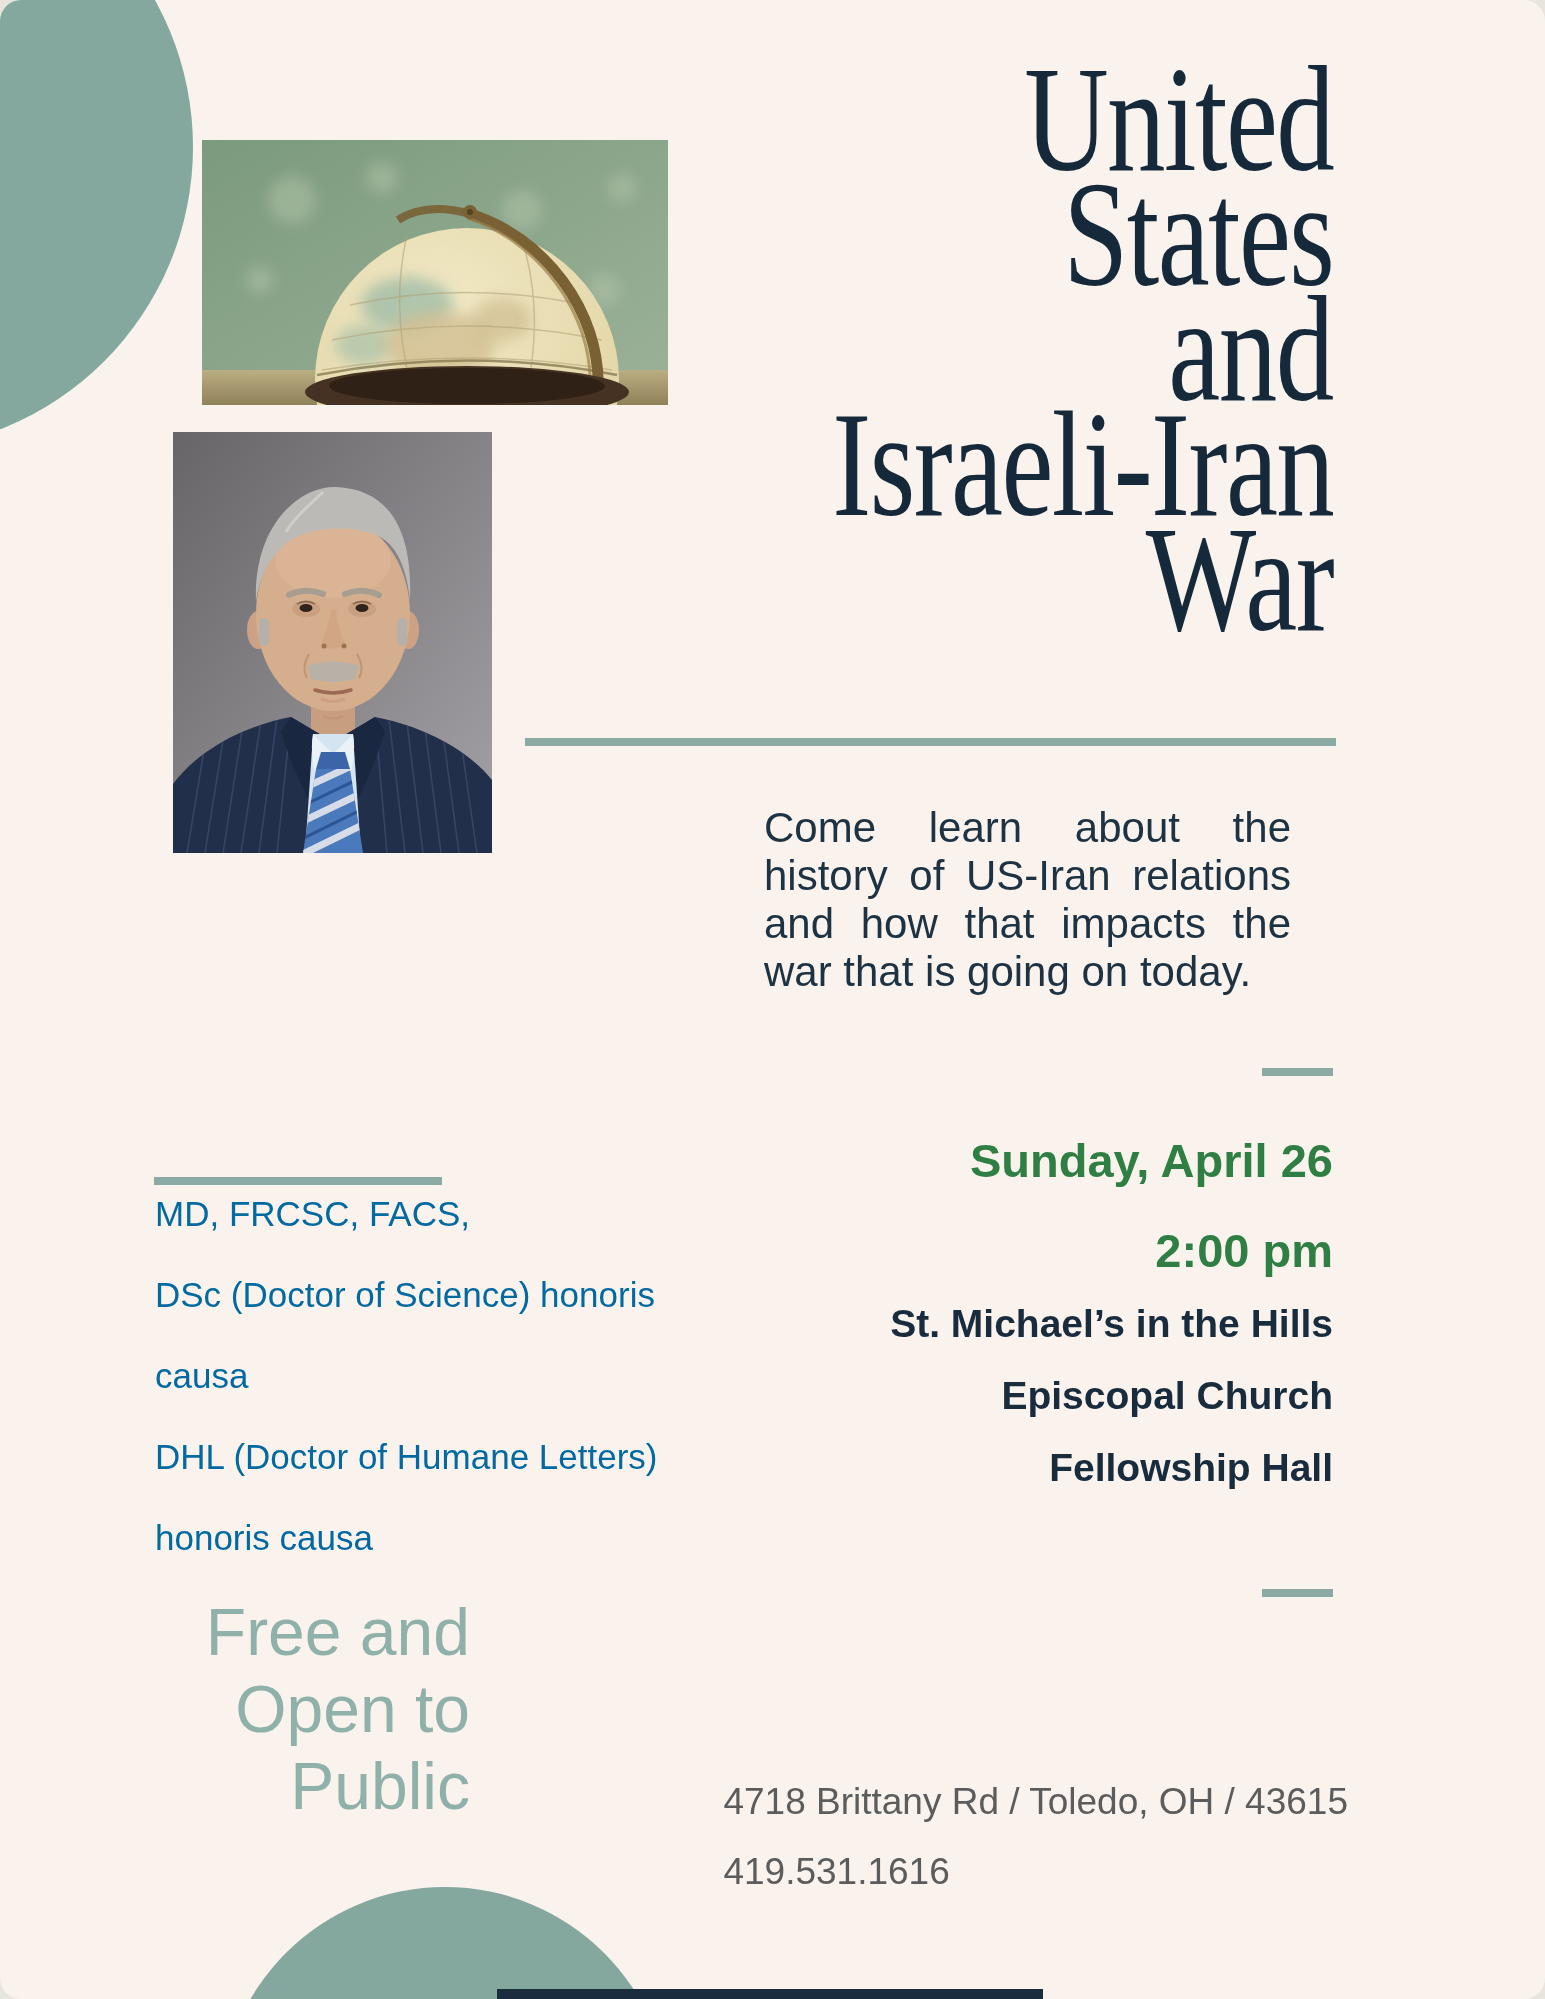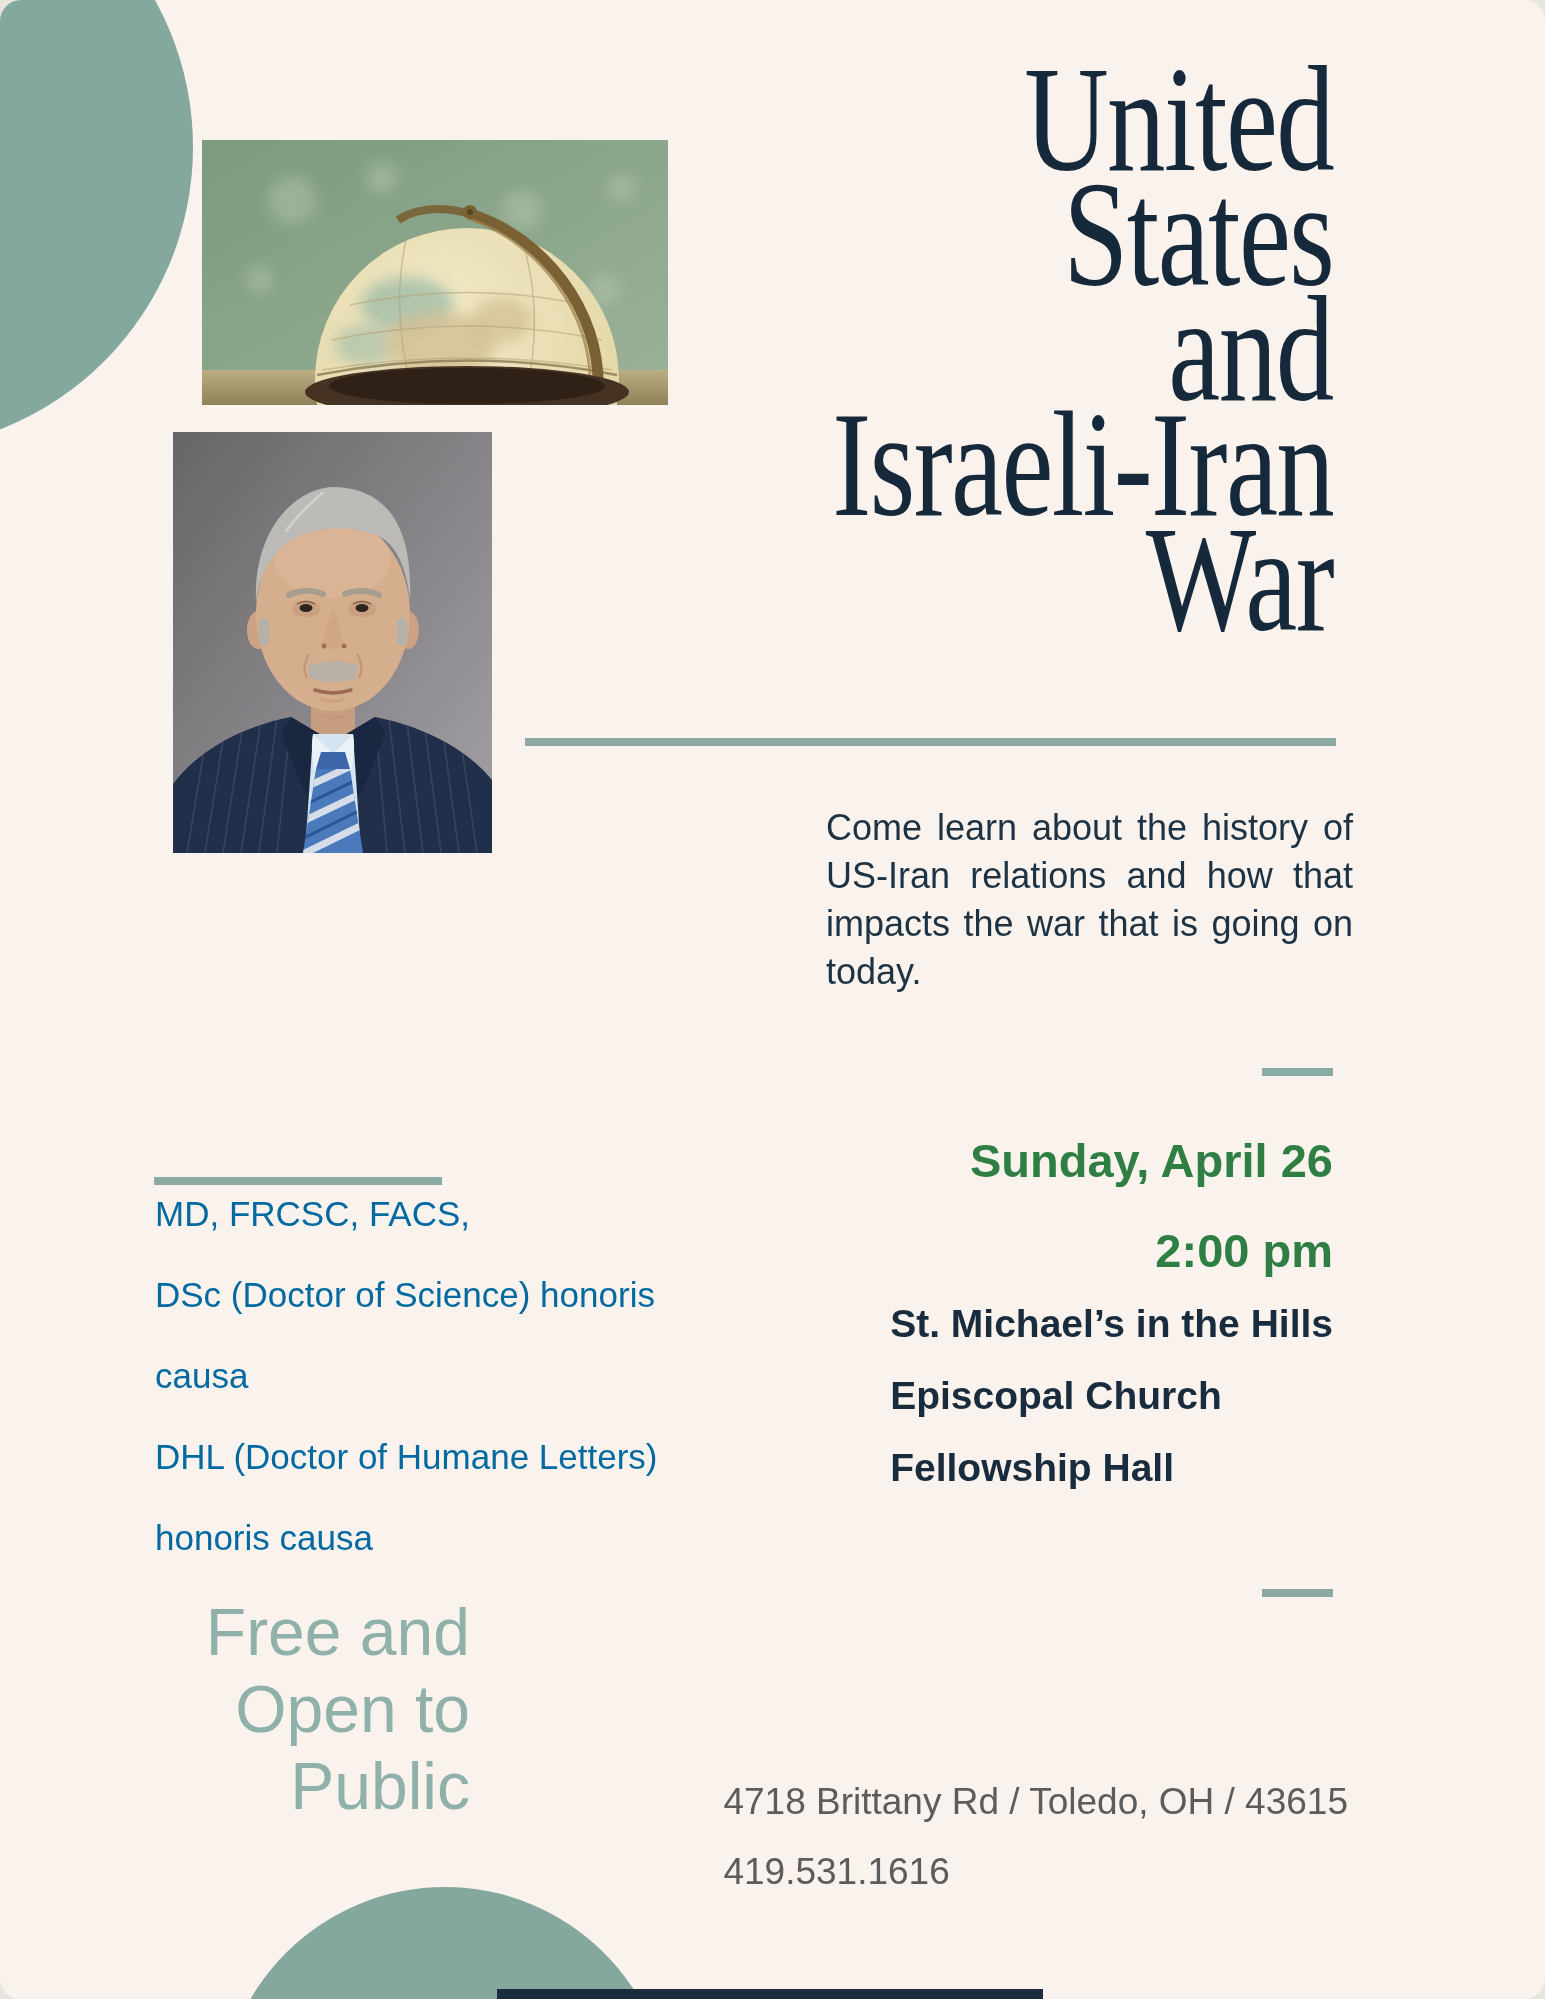--- a/index.html
+++ b/index.html
@@ -33,37 +33,37 @@
   .title .t-line span{display:inline-block;transform:scaleX(.78);transform-origin:100% 50%;}
 
   .rule-main{position:absolute;left:525px;top:738px;width:811px;height:8px;background:#8caaa4;}
   .rule-left{position:absolute;left:154px;top:1177px;width:288px;height:8px;background:#8caaa4;}
   .accent-dash{position:absolute;width:71px;height:8px;background:#8caaa4;}
   .dash-1{left:1262px;top:1068px;}
   .dash-2{left:1262px;top:1589px;}
 
   
   .desc{
-    position:absolute;left:826px;top:804px;width:527px;
-    color:#1d3243;font-size:36px;line-height:48px;
+    position:absolute;left:764px;top:804px;width:527px;
+    color:#1d3243;font-size:42px;line-height:48px;
     text-align:justify;
   }
 
   
   .event-date,.event-time{
     position:absolute;right:212px;color:#2f7f44;
     font-size:47px;font-weight:bold;white-space:nowrap;text-align:right;
   }
   .event-date{top:1133px;}
   .event-time{top:1223px;}
 
   
   .venue{
     position:absolute;right:212px;top:1288px;
-    text-align:left;color:#182c3e;
+    text-align:right;color:#182c3e;
     font-size:39px;font-weight:bold;line-height:72px;white-space:nowrap;
   }
 
   
   .presenter{
     position:absolute;left:140px;top:884px;width:570px;
     text-align:center;color:#16293b;
     font-family:"Liberation Serif",serif;
     font-size:76px;line-height:110px;white-space:nowrap;
   }

